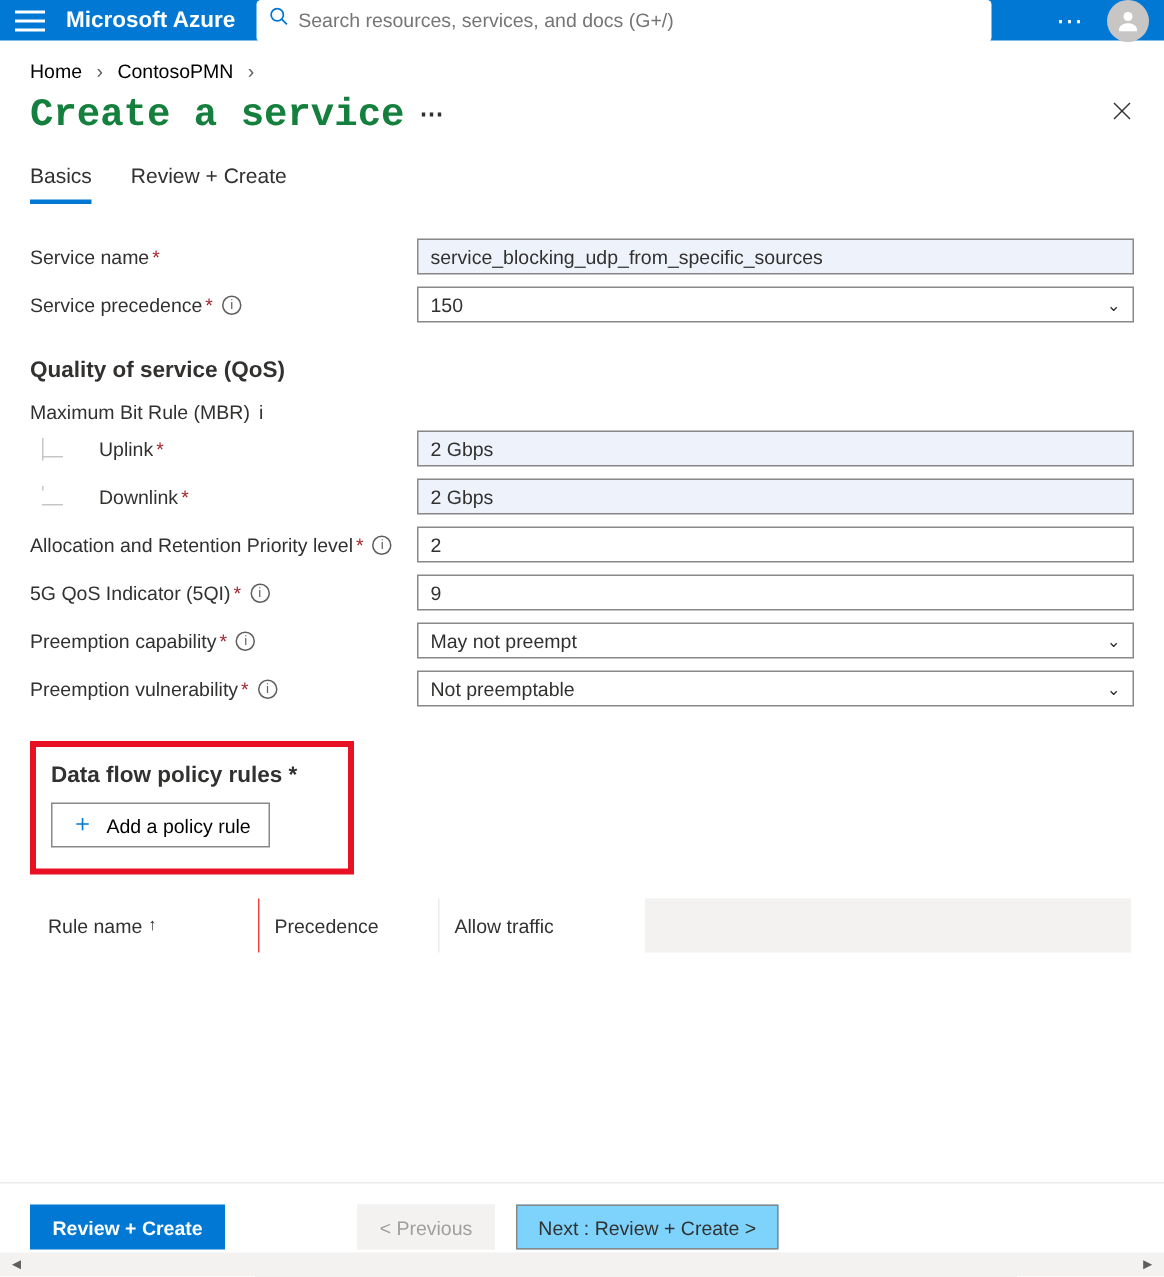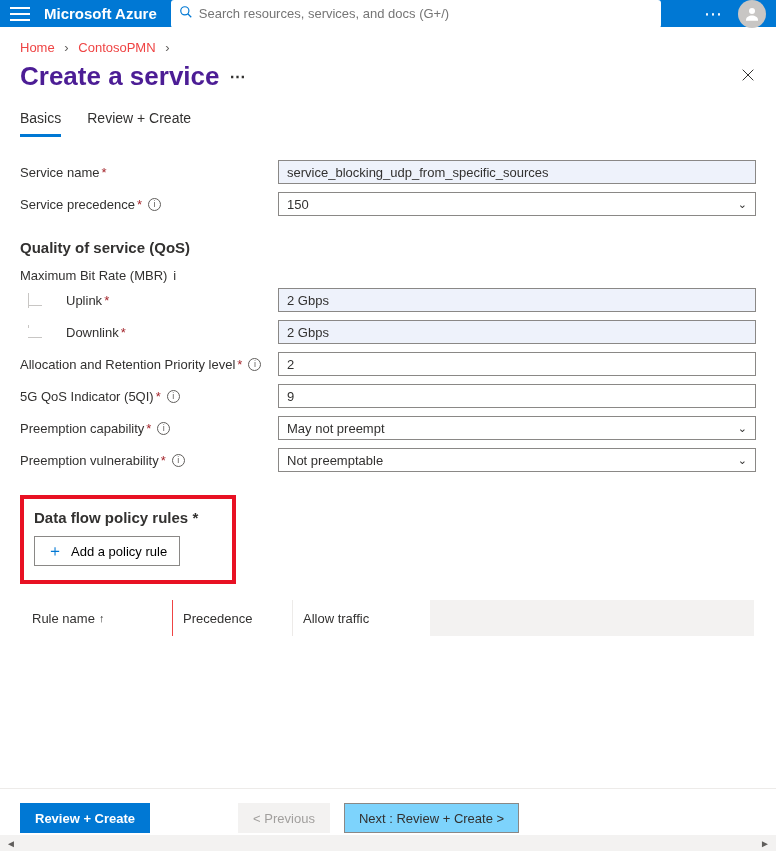--- a/index.html
+++ b/index.html
@@ -10,25 +10,25 @@
   .hamburger span { height:2px; background:#fff; display:block; }
   .brand { color:#fff; font-weight:600; font-size:15px; }
   .searchbox { flex: 0 0 490px; background:#fff; border-radius:3px; height:28px; display:flex; align-items:center; padding:0 8px; gap:6px; }
   .searchbox input { border:none; outline:none; width:100%; font-size:13px; color:#444; }
   .topright { margin-left:auto; display:flex; align-items:center; gap:14px; }
   .dots { color:#fff; letter-spacing:2px; font-size:18px; cursor:pointer; }
   .avatar { width:28px; height:28px; border-radius:50%; background:#c8c6c4; display:flex; align-items:center; justify-content:center; }
   .avatar svg { width:18px; height:18px; fill:#fff; }
   
   .breadcrumb { padding: 13px 20px 6px; font-size:13px; }
-  .breadcrumb a { color:#ef4444; text-decoration:none; cursor:pointer; }
+  .breadcrumb a { color:#000000; text-decoration:none; cursor:pointer; }
   .breadcrumb .sep { color:#605e5c; margin:0 6px; }
   
   .titlebar { display:flex; align-items:center; padding: 0 20px 18px; }
-  .title { font-size:26px; font-weight:600; color:#4c1d95; }
+  .title { font-size:26px; font-weight:600; color:#15803d;font-family:Liberation Mono, monospace; }
   .titledots { margin-left:10px; color:#323130; cursor:pointer; font-weight:bold; letter-spacing:1px; }
   .closex { margin-left:auto; cursor:pointer; }
   
   .tabs { display:flex; gap:26px; padding: 0 20px; border-bottom:none; }
   .tab { font-size:14px; color:#323130; padding-bottom:8px; cursor:pointer; }
   .tab.active { border-bottom:3px solid #0078d4; color:#323130; font-weight:400; }
   
   .form { padding: 22px 20px 0; }
   .row { display:flex; align-items:center; margin-bottom:6px; min-height:26px; }
   .label-col { width:258px; font-size:13px; color:#323130; position:relative; display:flex; align-items:center; }
@@ -146,21 +146,21 @@
       <div class="sel-input">
         <span>150</span>
         <span class="chev">⌄</span>
       </div>
     </div>
   </div>
 
   <div class="section-title">Quality of service (QoS)</div>
 
   <div class="subgroup">
-    <span>Maximum Bit Rate (MBR)</span>
+    <span>Maximum Bit Rule (MBR)</span>
     <span class="info" style="margin-left:6px;">i</span>
   </div>
 
   <div class="row">
     <div class="label-col indent">
       <span class="tree-v"></span>
         <span class="tree-h"></span>
       <span style="margin-left:20px;">Uplink</span>
       <span class="req">*</span>
     </div>

